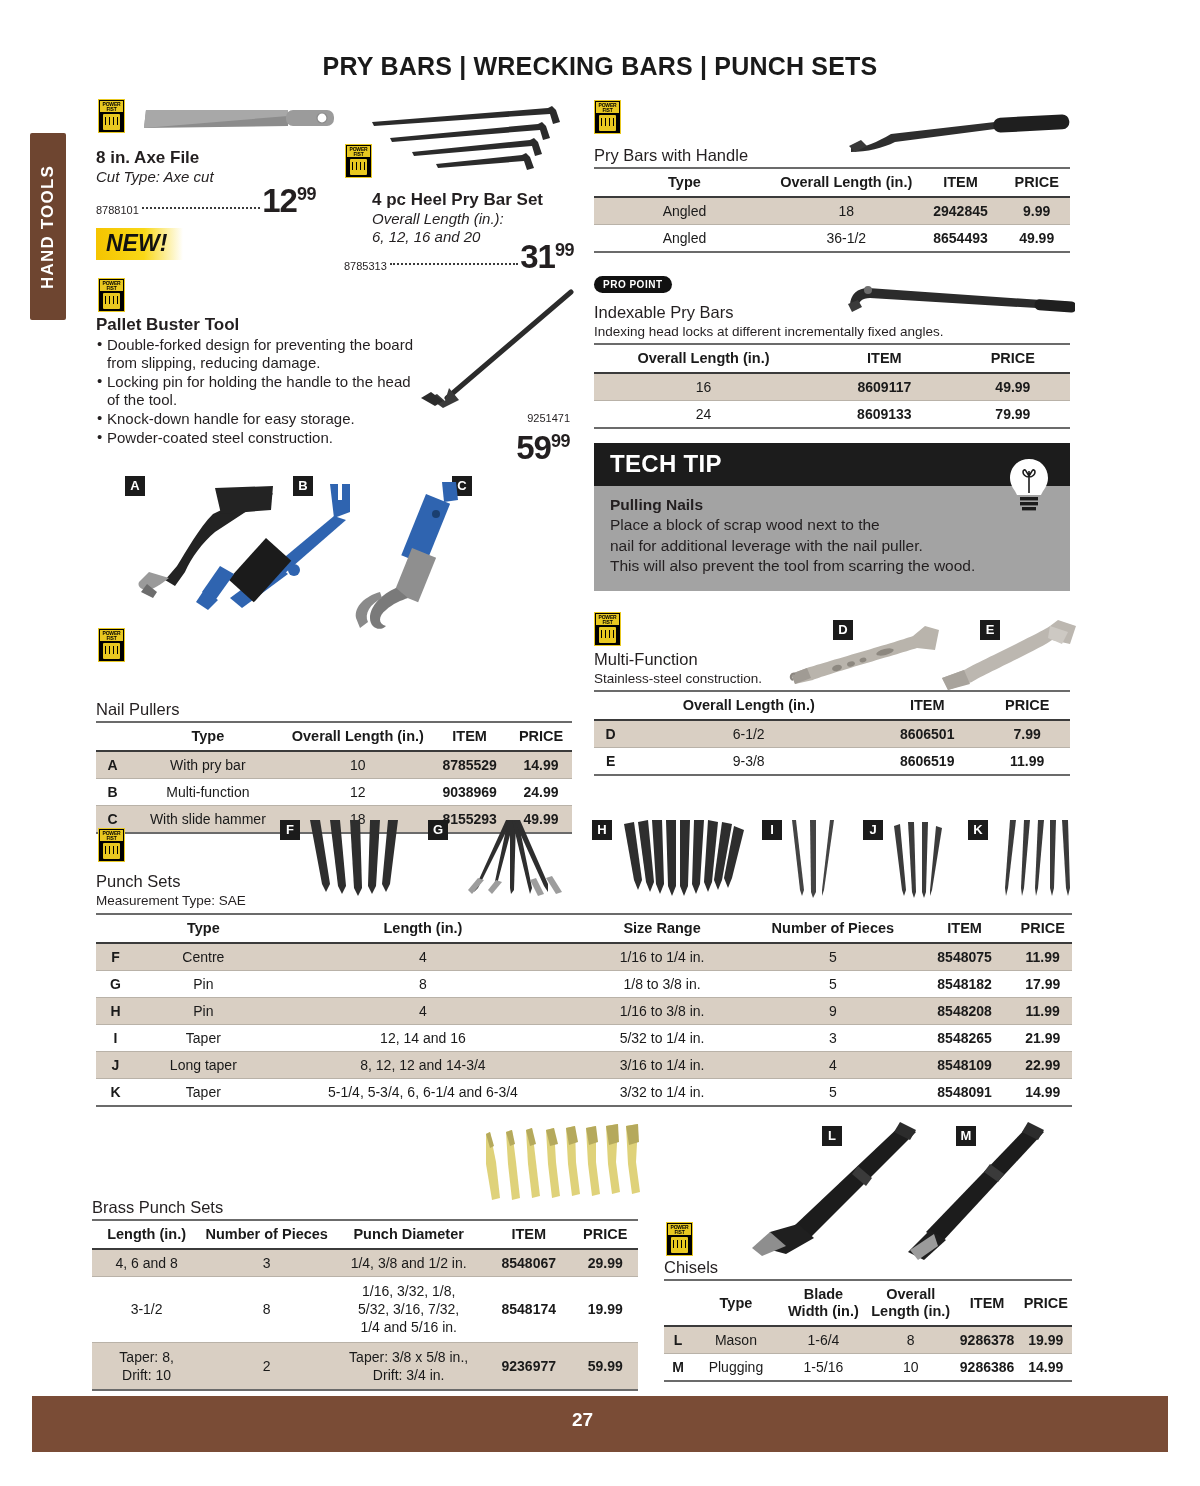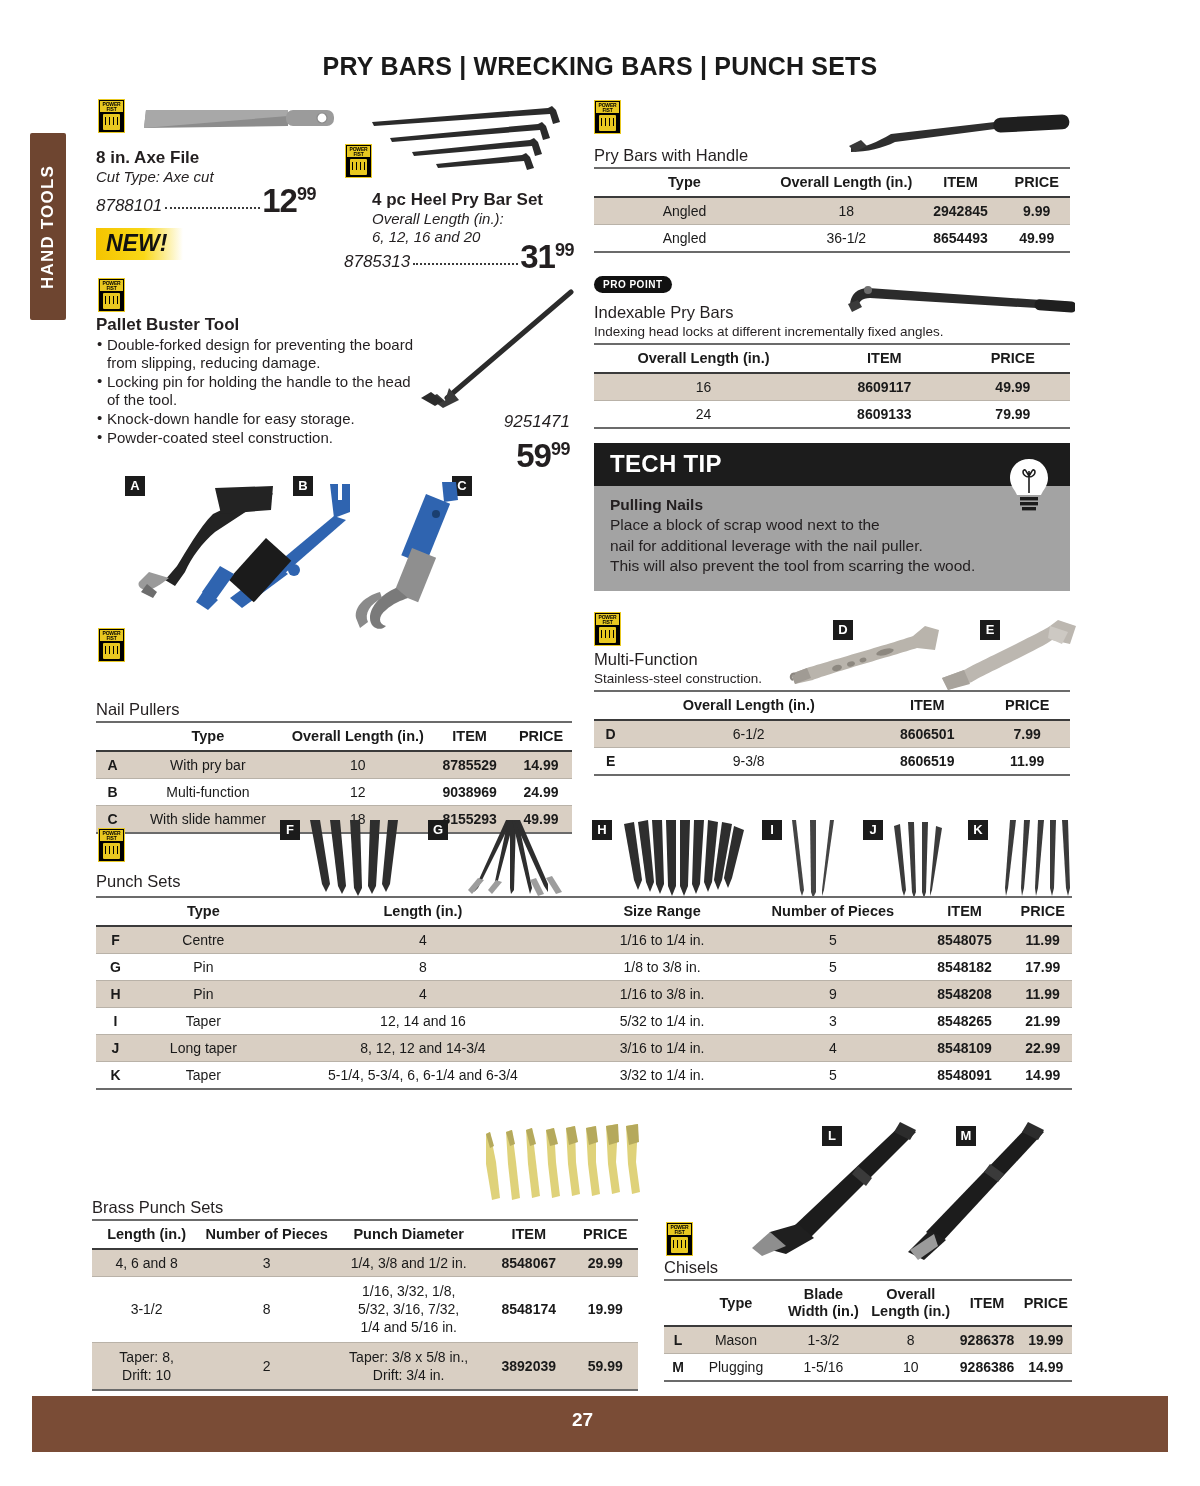--- a/index.html
+++ b/index.html
@@ -63,21 +63,21 @@
     font-size:23px; font-weight:bold; font-style:italic;
     padding:2px 16px 3px 10px; color:#111;
   }
 
   
   .prod-name { font-size:17px; font-weight:bold; line-height:1.15; }
   .prod-sub  { font-size:15px; line-height:1.22;font-style:italic; }
   .prod-bullets { font-size:15px; line-height:1.24; margin:1px 0 0 0; padding:0; list-style:none; }
   .prod-bullets li { position:relative; padding-left:11px; }
   .prod-bullets li::before { content:"\2022"; position:absolute; left:1px; top:-1px; }
-  .sku { font-size:17px; font-style:italic; }
+  .sku { font-size:11px; }
 
   .price-line { display:flex; align-items:flex-end; }
   .dots { flex:1; border-bottom:2px dotted #3a3a3a; margin:0 2px 7px 3px; height:1px; }
   .price { font-size:33px; font-weight:bold; line-height:0.9; letter-spacing:-1px; }
   .price sup { font-size:18px; vertical-align:super; letter-spacing:-0.5px; }
 
   
   table.cat {
     border-collapse:collapse; width:100%;
     font-size:14px;
@@ -529,20 +529,21 @@
       <path d="M32 2 L38 2 L32 70 L30 78 L29 70 Z"></path>
       <path d="M46 2 L52 2 L46 70 L44 78 L43 70 Z"></path>
       <path d="M58 2 L64 2 L62 70 L60 78 L58 70 Z"></path>
       <path d="M70 2 L76 2 L78 70 L76 78 L74 70 Z"></path>
     </g>
   </svg>
 </div>
 
 <div style="position:absolute;left:96px;top:872px;width:976px;">
   <div class="tbl-title">Punch Sets</div>
+  <div class="tbl-sub">Measurement Type: SAE</div>
   <table class="cat" style="margin-top:5px;">
     <thead>
       <tr>
         <th style="width:4%"></th>
         <th style="width:14%">Type</th>
         <th style="width:31%">Length (in.)</th>
         <th style="width:18%">Size Range</th>
         <th style="width:17%">Number of Pieces</th>
         <th style="width:10%">ITEM</th>
         <th style="width:8%">PRICE</th>
@@ -658,21 +659,21 @@
 1/4 and 5/16 in.</td>
         <td class="num">8548174</td>
         <td class="num">19.99</td>
       </tr>
       <tr class="alt">
         <td style="white-space:pre-line;line-height:1.3">Taper: 8,
 Drift: 10</td>
         <td>2</td>
         <td style="white-space:pre-line;line-height:1.3">Taper: 3/8 x 5/8 in.,
 Drift: 3/4 in.</td>
-        <td class="num">3892039</td>
+        <td class="num">9236977</td>
         <td class="num">59.99</td>
       </tr>
     </tbody>
   </table>
 </div>
 
 <div class="ltr" style="left:822px;top:1126px;">L</div>
 <div class="ltr" style="left:956px;top:1126px;">M</div>
 
 <div class="art" style="left:740px;top:1120px;width:180px;height:140px;">
@@ -711,21 +712,21 @@
         <th style="width:22%;white-space:pre-line;line-height:1.15">Overall
 Length (in.)</th>
         <th style="width:16%">ITEM</th>
         <th style="width:13%">PRICE</th>
       </tr>
     </thead>
     <tbody>
       <tr class="alt">
         <td class="key">L</td>
         <td>Mason</td>
-        <td>1-3/2</td>
+        <td>1-6/4</td>
         <td>8</td>
         <td class="num">9286378</td>
         <td class="num">19.99</td>
       </tr>
       <tr>
         <td class="key">M</td>
         <td>Plugging</td>
         <td>1-5/16</td>
         <td>10</td>
         <td class="num">9286386</td>

